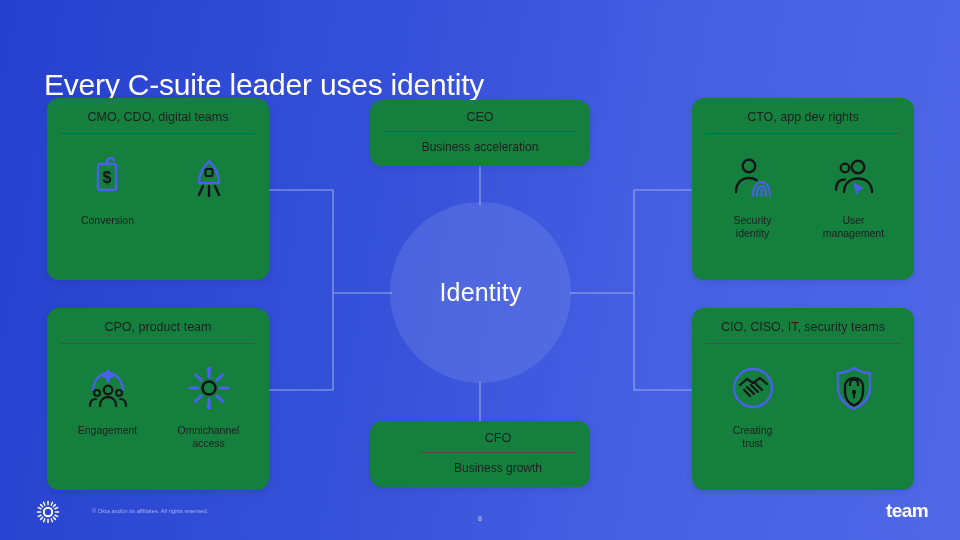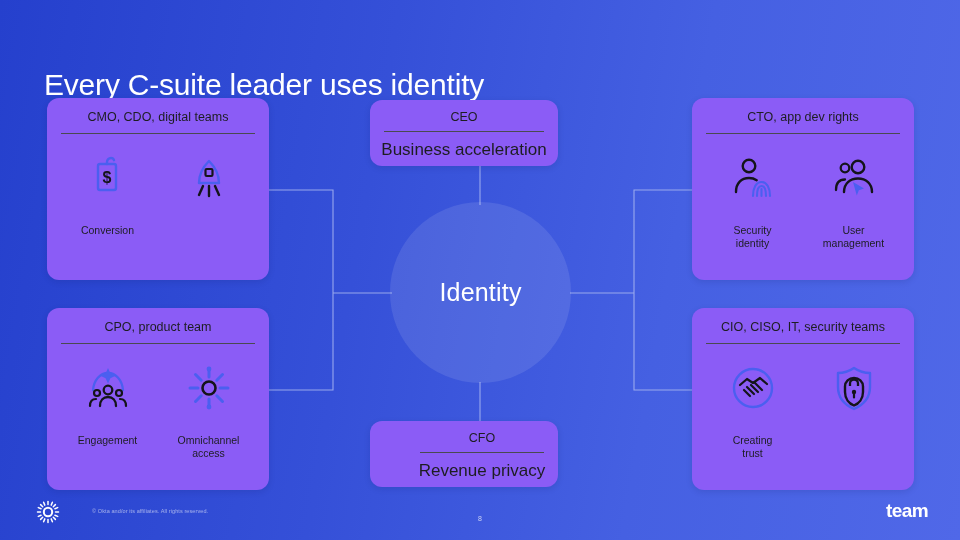--- a/index.html
+++ b/index.html
@@ -43,21 +43,21 @@
   .center-label {
     font-size: 25px;
     color: #ffffff;
     font-weight: 400;
     letter-spacing: 0.2px;
   }
 
   
   .card {
     position: absolute;
-    background: #8b5cf6;
+    background: #15803d;
     border-radius: 12px;
     box-shadow: 0 2px 6px rgba(15,25,80,0.13);
   }
   .card-head {
     font-size: 12.5px;
     color: #1d1d21;
     text-align: center;
     padding: 12px 10px 9px;
     white-space: nowrap;
   }
@@ -77,30 +77,30 @@
   .card-side { width: 222px; height: 182px; }
   .icon-row {
     display: flex;
     justify-content: space-around;
     align-items: flex-start;
     padding: 18px 10px 0;
   }
   .icon-cell { width: 92px; text-align: center; }
   .icon-box { height: 52px; display:flex; align-items:center; justify-content:center; }
   .icon-caption {
-    margin-top: 20px;
+    margin-top: 10px;
     font-size: 10.5px;
     line-height: 1.25;
     color: #1d1d21;
   }
 
   
-  .card-center { width: 188px; height: 66px; }
+  .card-center { width: 220px; height: 66px; }
   .card-center .card-head { padding: 10px 10px 7px; }
-  .card-center .card-sub { padding-top: 8px; font-size: 17px; }
+  .card-center .card-sub { padding-top: 8px; font-size: 12px; }
 
   
   .footer-logo { position:absolute; left:36px; top:500px; width:24px; height:24px; }
   .footer-copy {
     position: absolute;
     left: 92px;
     top: 508px;
     font-size: 5.5px;
     color: rgba(255,255,255,0.55);
     letter-spacing: 0.1px;
@@ -148,21 +148,21 @@
 
 <div class="card card-center" style="left:370px; top:100px;">
   <div class="card-head">CEO</div>
   <div class="card-rule"></div>
   <div class="card-sub">Business acceleration</div>
 </div>
 
 <div class="card card-center" style="left:370px; top:421px;padding-left:36px;">
   <div class="card-head">CFO</div>
   <div class="card-rule"></div>
-  <div class="card-sub">Revenue privacy</div>
+  <div class="card-sub">Business growth</div>
 </div>
 
 <div class="card card-side" style="left:47px; top:98px;">
   <div class="card-head">CMO, CDO, digital teams</div>
   <div class="card-rule"></div>
   <div class="icon-row">
     <div class="icon-cell">
       <div class="icon-box">
         <svg width="40" height="44" viewBox="0 0 40 44">
           <path d="M12 8 h14 a2 2 0 0 1 2 2 v22 a2 2 0 0 1 -2 2 h-14 a2 2 0 0 1 -2 -2 v-22 a2 2 0 0 1 2 -2 z" fill="none" stroke="#4b5ff0" stroke-width="2.4"></path>

